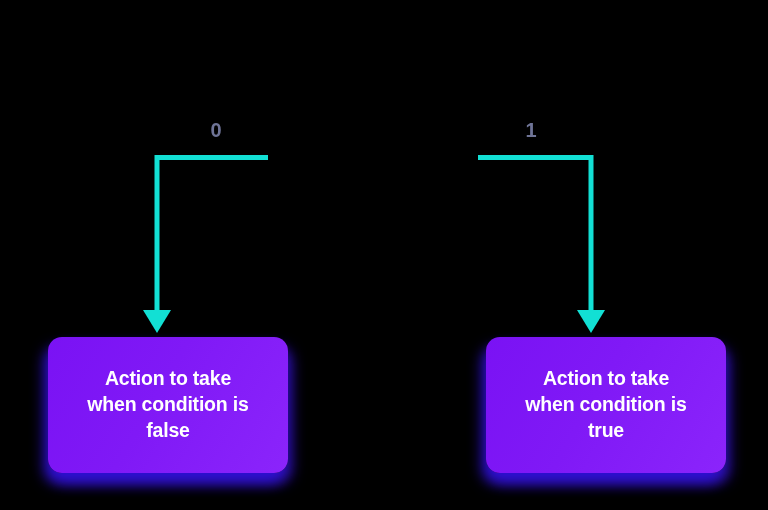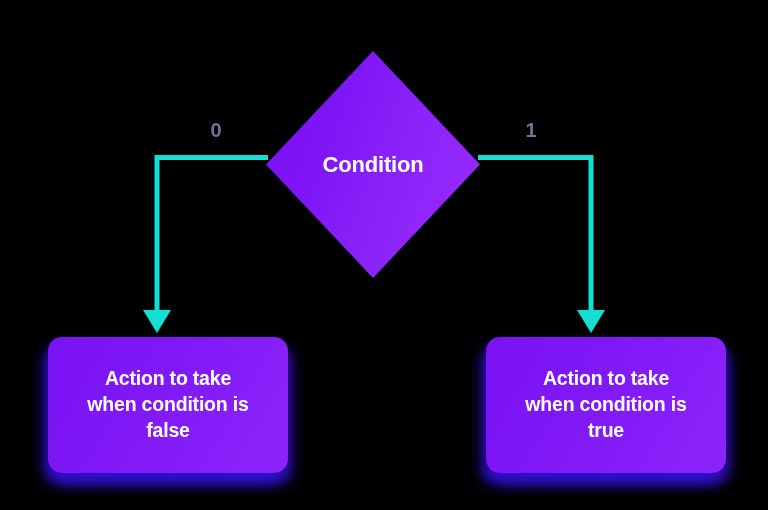--- a/index.html
+++ b/index.html
@@ -122,24 +122,20 @@
     <g>
       <path d="M 478 157.5 L 591 157.5 L 591 310" fill="none" stroke="#12e0d4" stroke-width="5" stroke-linecap="butt"></path>
       <polygon points="577,310 605,310 591,333" fill="#12e0d4"></polygon>
     </g>
   </svg>
 
   <div class="branch-label" id="label-zero">0</div>
 
   <div class="branch-label" id="label-one">1</div>
 
-  <div class="diamond-wrap">
-    <div class="diamond-shape"></div>
-    <div class="diamond-label">Condition</div>
-  </div>
 
   <div class="action-box" id="box-false">
     <div class="action-text">Action to take
 when condition is
 false</div>
   </div>
 
   <div class="action-box" id="box-true">
     <div class="action-text">Action to take
 when condition is

